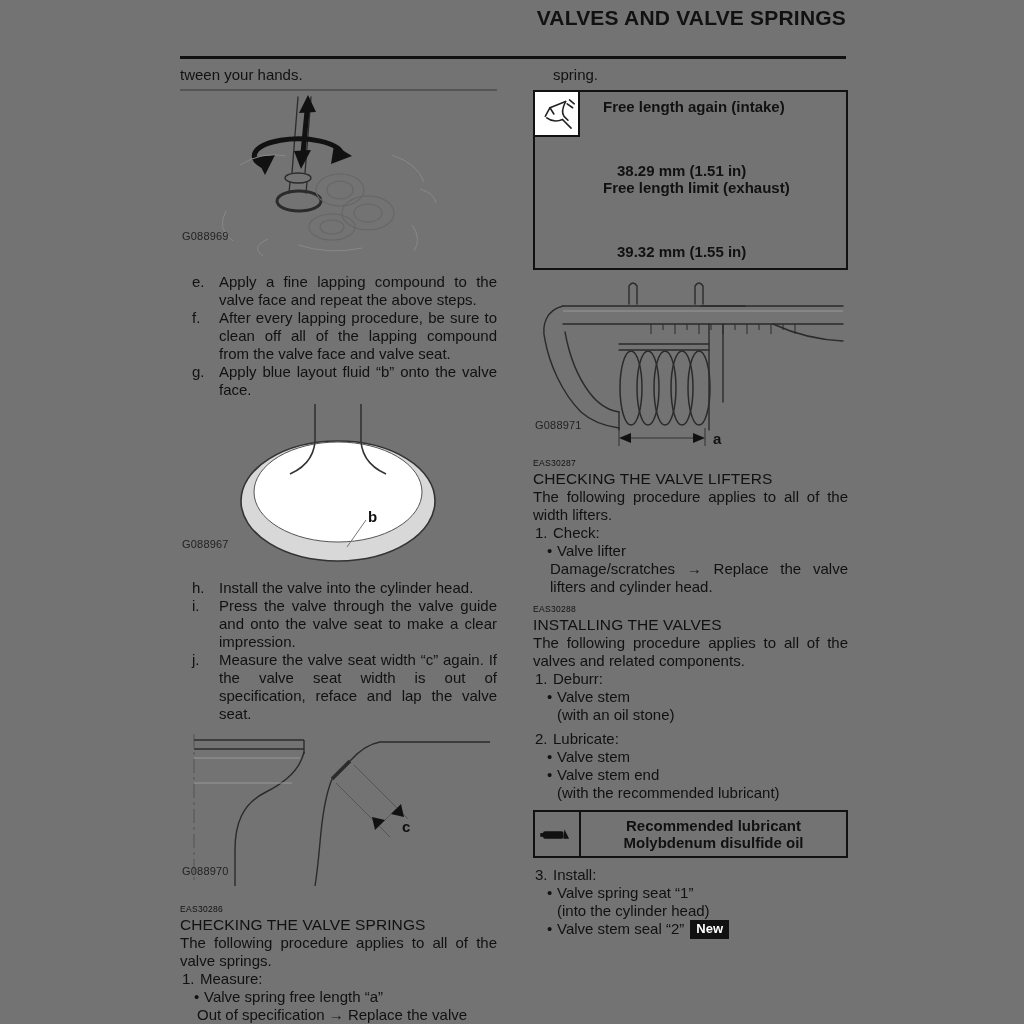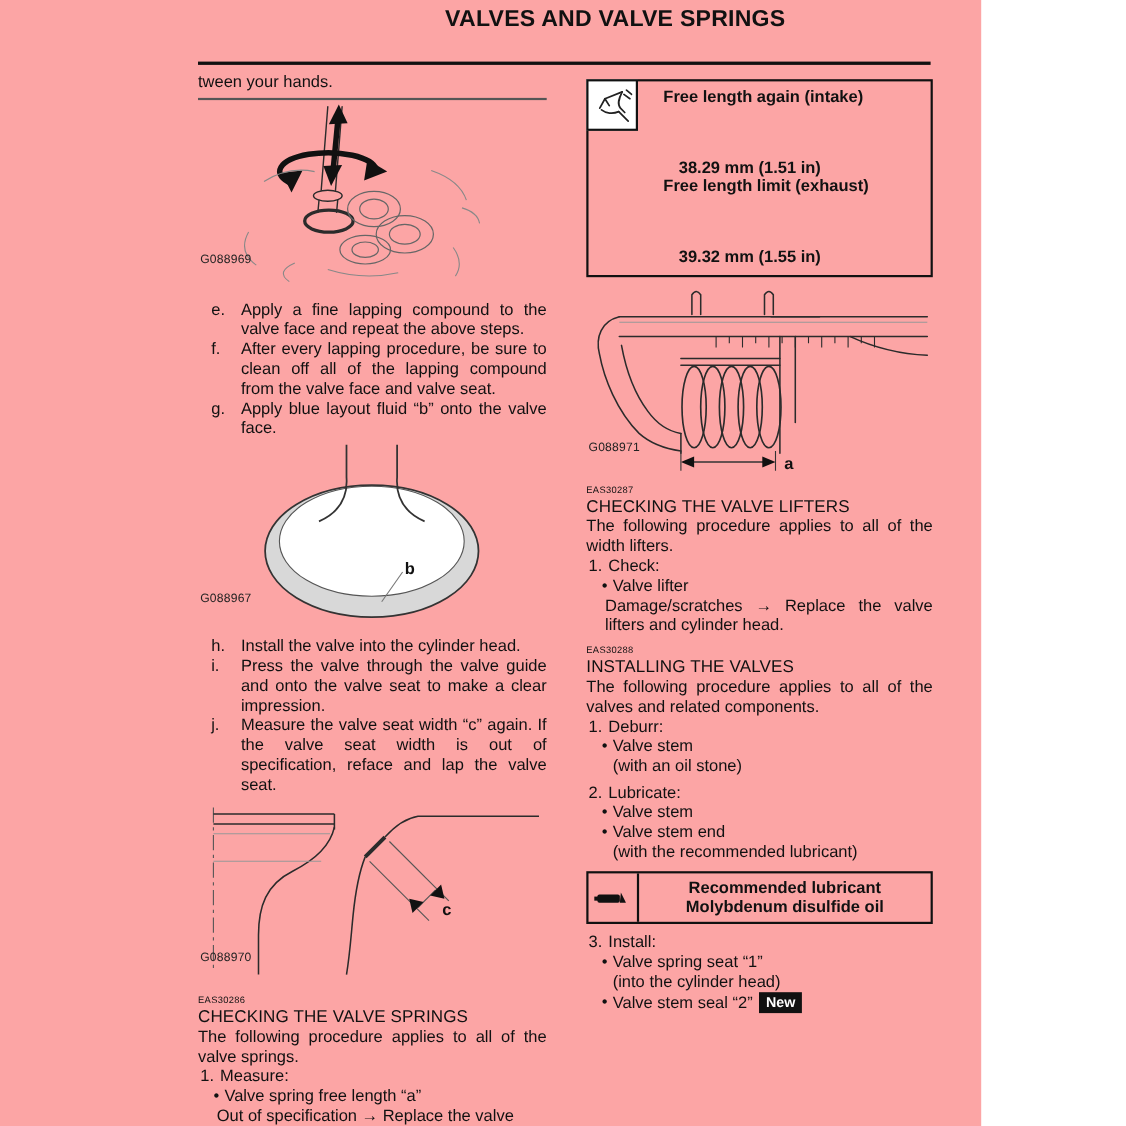--- a/index.html
+++ b/index.html
@@ -1,16 +1,16 @@
 <!DOCTYPE html>
 <html><head>
 <meta charset="utf-8">
 <style>
   html,body{margin:0;padding:0;background:#ffffff;}
-  .page{position:relative;width:892px;height:1024px;background:#fca5a5;overflow:hidden;
+  .page{position:relative;width:1024px;height:1024px;background:#737373;overflow:hidden;
         font-family:"Liberation Sans",sans-serif;color:#111;}
   .title{position:absolute;top:6px;right:178px;font-size:21px;font-weight:bold;letter-spacing:.2px;}
   .title-rule{position:absolute;left:180px;top:56px;width:666px;height:3px;background:#111;}
   .col{position:absolute;top:66px;font-size:15px;line-height:18px;}
   .col-left{left:180px;width:317px;}
   .col-right{left:533px;width:315px;}
   .cont{line-height:18px;}
   .indent20{padding-left:20px;}
   .thin-rule{height:1.5px;background:#555;margin-top:5px;}
   .figure{position:relative;}
@@ -182,20 +182,21 @@
       <div class="bullet">
         <span class="bmk">•</span>
         <span>Valve spring free length “a”</span>
       </div>
       <div class="contline para">Out of specification → Replace the valve</div>
     </div>
   </div>
 
   <div class="col col-right">
 
+    <div class="cont indent20">spring.</div>
 
     <div class="spec-box">
       <div class="spec-icon">
         <svg width="36" height="36" viewBox="0 0 46 46">
           <g stroke="#222" stroke-width="2" fill="none" stroke-linecap="round" stroke-linejoin="round">
             <path d="M34,7 L14,15 L8,26"></path>
             <path d="M14,15 L19,23"></path>
             <path d="M34,7 C30,15 28,21 32,26 L37,31"></path>
             <path d="M10,28 C15,32 23,33 30,30"></path>
             <path d="M30,30 L41,41"></path>

